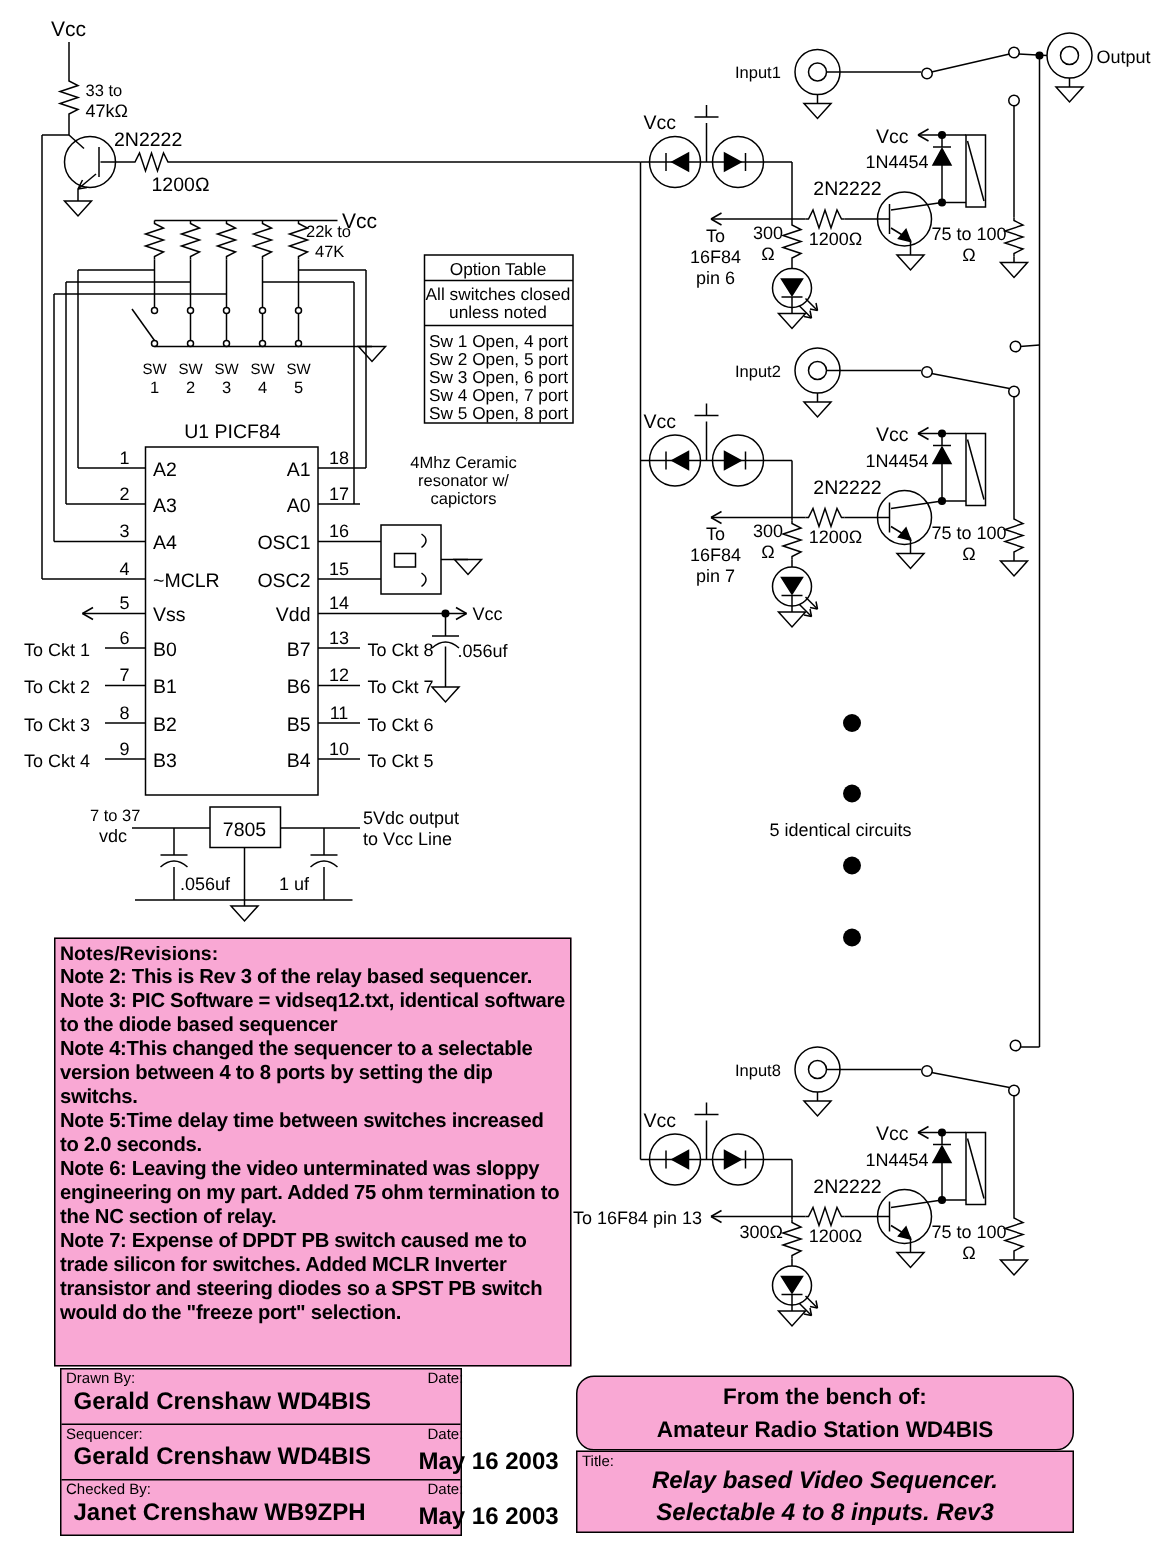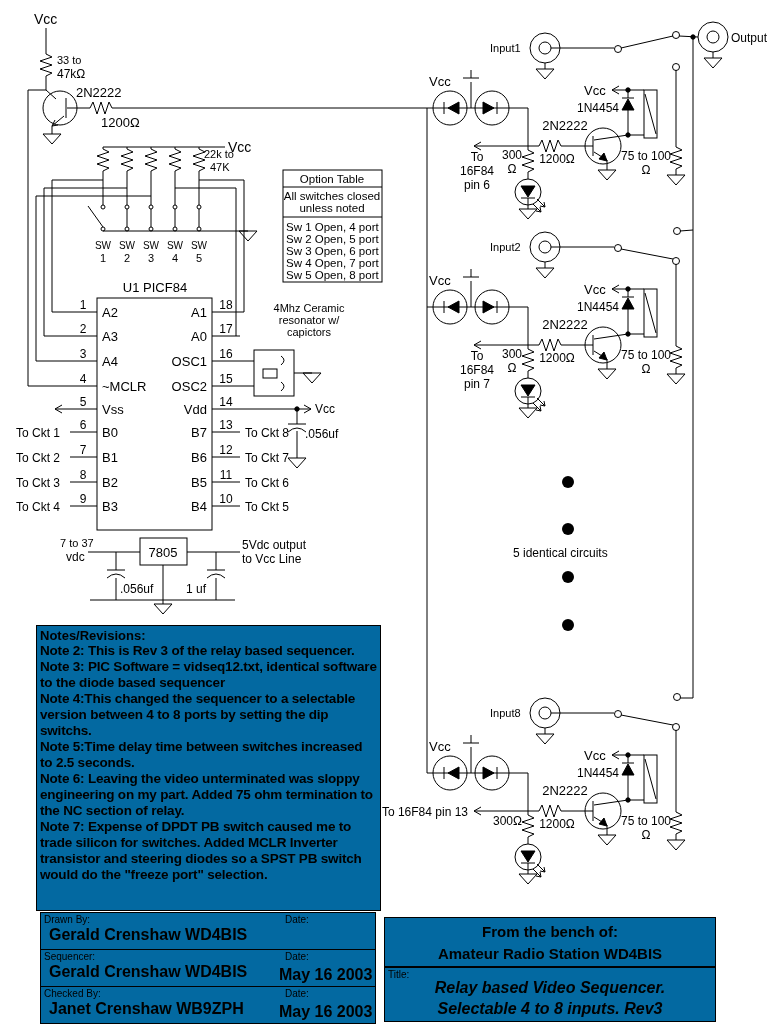--- a/index.html
+++ b/index.html
@@ -1,31 +1,31 @@
 <!DOCTYPE html>
 <html><head>
 <meta charset="utf-8">
 <style>
   html,body{margin:0;padding:0;background:#fff;}
   .stage{position:relative;width:781px;height:1027px;background:#ffffff;overflow:hidden;
          font-family:"Liberation Sans",sans-serif;color:#000;}
   .stage svg{position:absolute;left:0;top:0;}
   svg text{font-family:"Liberation Sans",sans-serif;fill:#000;}
-  .box{position:absolute;border:1px solid #000;box-sizing:border-box;background:#0369a1;}
+  .box{position:absolute;border:1px solid #000;box-sizing:border-box;background:#f9a8d4;}
   .notes{left:36px;top:625px;width:345px;height:286px;padding:2px 3px;}
   .notes .nt{font-weight:bold;font-size:13px;line-height:15px;}
   .notes .ni{font-weight:bold;font-size:13.5px;line-height:16px;letter-spacing:-0.2px;}
-  .tb-left{left:40px;top:912px;width:336px;height:112px;}
+  .tb-left{left:40px;top:912px;width:268px;height:112px;}
   .tb-row{position:relative;height:37px;border-bottom:1px solid #000;box-sizing:border-box;}
   .tb-row:last-child{border-bottom:none;}
   .tb-lbl{position:absolute;left:3px;top:1px;font-size:10px;}
   .tb-date-lbl{position:absolute;left:244px;top:1px;font-size:10px;}
   .tb-val{position:absolute;left:8px;top:13px;font-size:16px;font-weight:bold;white-space:nowrap;text-align:center;}
   .tb-date{position:absolute;left:238px;top:13px;font-size:16px;font-weight:bold;white-space:nowrap;margin-top:40px;}
-  .bench{left:384px;top:917px;width:332px;height:50px;text-align:center;font-weight:bold;font-size:15px;line-height:22px;padding-top:3px;}
+  .bench{left:384px;top:917px;width:332px;height:50px;text-align:center;font-weight:bold;font-size:15px;line-height:22px;padding-top:3px;border-radius:12px;}
   .ttl{left:384px;top:967px;width:332px;height:55px;}
   .ttl .tl{position:absolute;left:3px;top:1px;font-size:10px;font-weight:normal;}
   .ttl .tt{text-align:center;font-weight:bold;font-size:16px;line-height:21px;margin-top:9px;font-style:italic;}
 </style>
 </head>
 <body>
 
 <div class="stage">
 
 <svg width="781" height="1027" viewBox="0 0 781 1027">
@@ -425,21 +425,21 @@
     <text x="646" y="825" font-size="12" text-anchor="middle">75 to 100</text>
     <text x="646" y="839" font-size="12" text-anchor="middle">Ω</text>
   </g>
 </svg>
 
 <div class="box notes">
   <div class="nt">Notes/Revisions:</div>
   <div class="ni">Note 2: This is Rev  3 of the relay based sequencer.</div>
   <div class="ni">Note 3: PIC Software = vidseq12.txt, identical software to the diode based sequencer</div>
   <div class="ni">Note 4:This changed the sequencer  to a selectable version  between 4 to 8 ports by setting the dip switchs.</div>
-  <div class="ni">Note 5:Time delay time between switches increased to 2.5 seconds.</div>
+  <div class="ni">Note 5:Time delay time between switches increased to 2.0 seconds.</div>
   <div class="ni">Note 6: Leaving the video unterminated was sloppy engineering on my part. Added 75 ohm termination to the NC section of relay.</div>
   <div class="ni">Note 7: Expense of DPDT PB switch caused me to trade silicon for switches. Added MCLR Inverter transistor and steering diodes so a SPST PB switch would do the "freeze port" selection.</div>
 </div>
 
 <div class="box tb-left">
   <div class="tb-row">
     <span class="tb-lbl">Drawn By:</span>
     <span class="tb-date-lbl">Date:</span>
     <span class="tb-val">Gerald Crenshaw WD4BIS</span>
     <span class="tb-date">May 16 2003</span>

